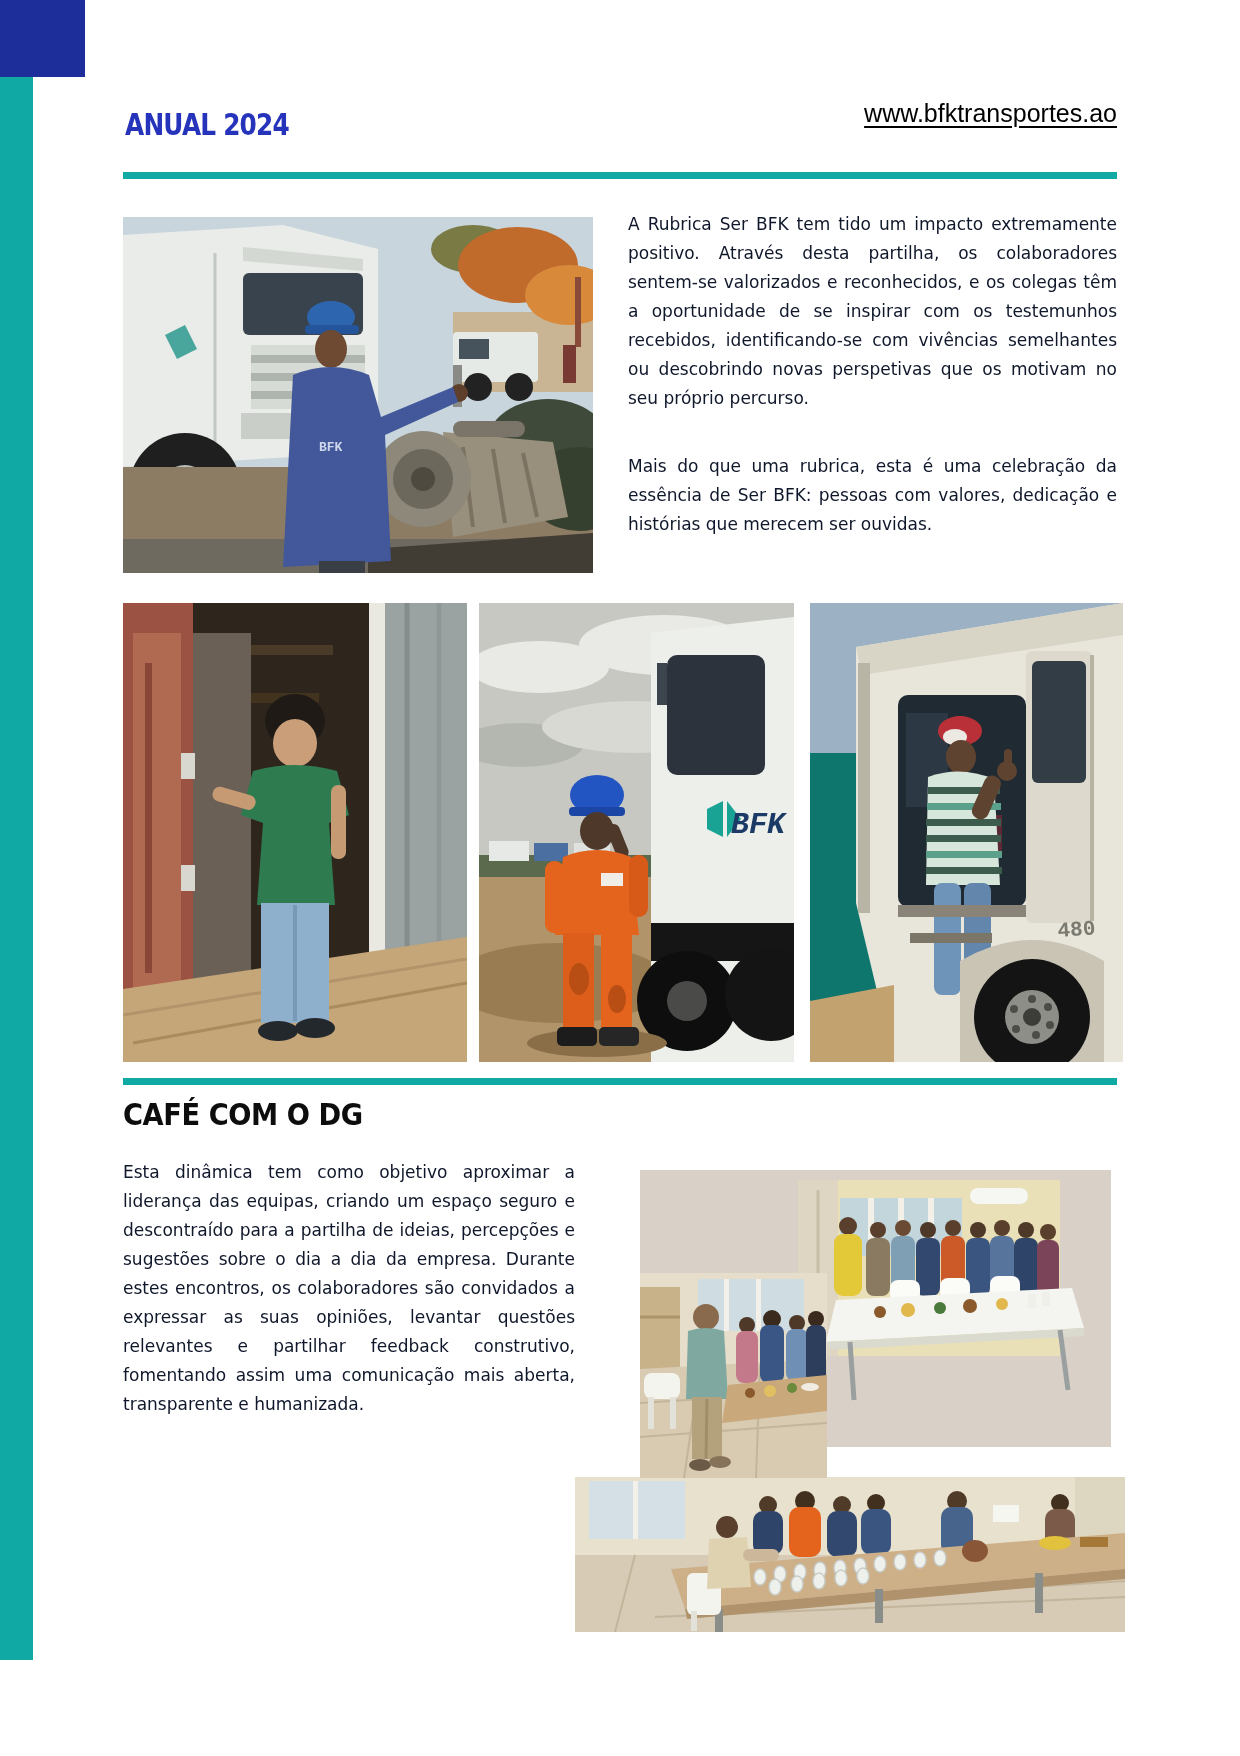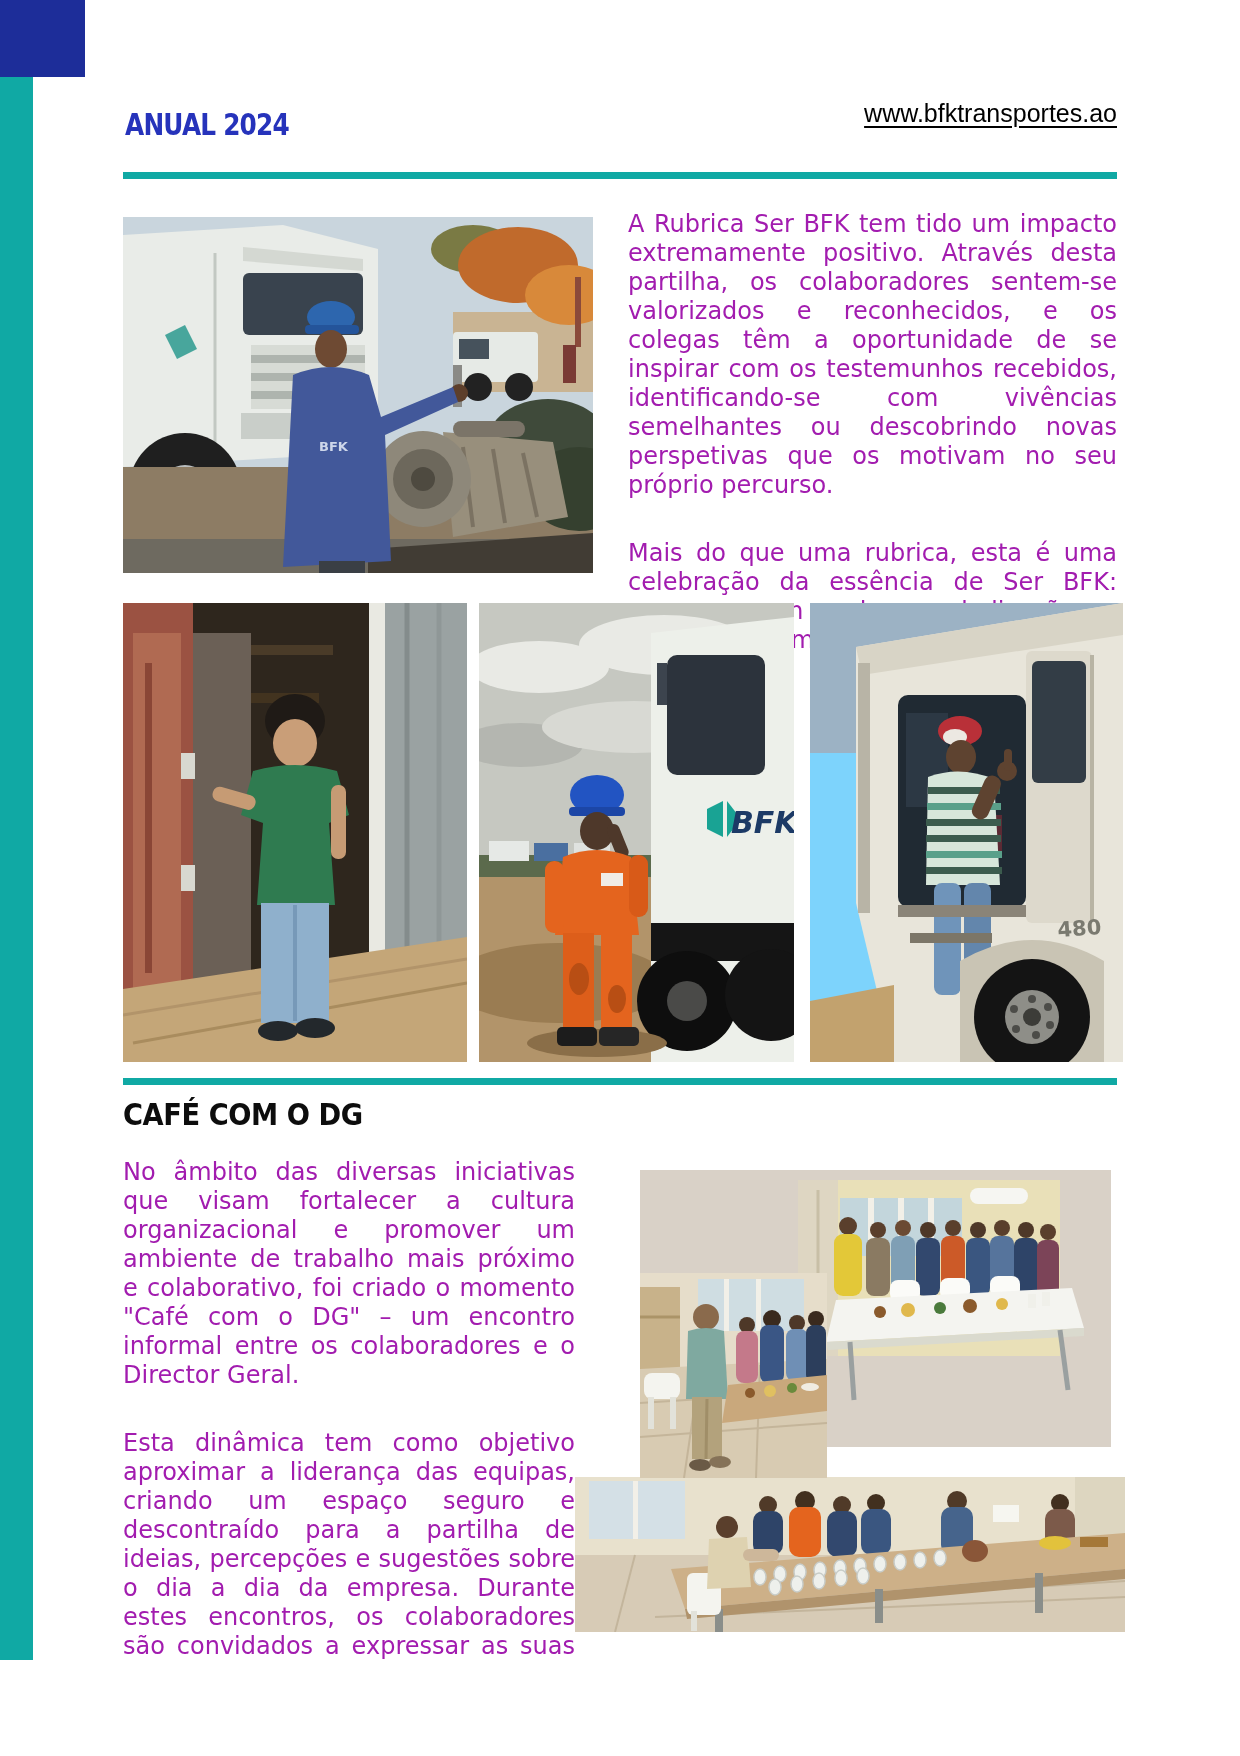--- a/index.html
+++ b/index.html
@@ -19,32 +19,32 @@
   }
   .website {
     position:absolute; right:123px; top:99px; font-size:25px; color:#000000;
     font-family:"Liberation Sans", sans-serif; letter-spacing:0px;
     text-decoration:underline; text-underline-offset:4px; white-space:nowrap;
   }
   .rule { position:absolute; left:123px; width:994px; height:7px; background:#10a9a4; }
   .rule-1 { top:172px; }
   .rule-2 { top:1078px; }
   
-  .textcol { position:absolute; color:#a21caf; font-size:24px; line-height:29px; text-align:justify; }
+  .textcol { position:absolute; color:#0f172a; font-size:17px; line-height:29px; text-align:justify; }
   .textcol p { margin:0; }
   .textcol p + p { margin-top:39px; }
   .col-right { left:628px; top:210px; width:489px; }
   .col-left  { left:123px; top:1158px; width:452px; }
   .section-heading {
     position:absolute; left:123px; top:1096px; font-size:31px; font-weight:bold;
     color:#0d0d0d; letter-spacing:-0.5px; white-space:nowrap;
     transform:scaleX(0.88); transform-origin:left top;
   }
   
-  .photo { position:absolute; overflow:hidden; background:#7dd3fc; }
+  .photo { position:absolute; overflow:hidden; background:#0f766e;font-family:Liberation Mono, monospace; }
   .photo svg { display:block; width:100%; height:100%; }
   #photo-workshop { left:123px; top:217px; width:470px; height:356px; }
   #photo-green    { left:123px; top:603px; width:344px; height:459px; }
   #photo-orange   { left:479px; top:603px; width:315px; height:459px; }
   #photo-cab      { left:810px; top:603px; width:313px; height:459px; }
   #collage-top    { left:640px; top:1170px; width:471px; height:277px; z-index:1; }
   #collage-left   { left:640px; top:1273px; width:187px; height:205px; z-index:2; }
   #collage-bottom { left:575px; top:1477px; width:550px; height:155px; z-index:1; }
 </style>
 </head>
@@ -230,21 +230,20 @@
       <circle cx="206" cy="426" r="4" fill="#4c4c48"></circle>
       <circle cx="204" cy="406" r="4" fill="#4c4c48"></circle>
     </svg>
   </div>
 
   <div class="rule rule-2"></div>
 
   <div class="section-heading">CAFÉ COM O DG</div>
 
   <div class="textcol col-left">
-    <p>No âmbito das diversas iniciativas que visam fortalecer a cultura organizacional e promover um ambiente de trabalho mais próximo e colaborativo, foi criado o momento "Café com o DG" – um encontro informal entre os colaboradores e o Director Geral.</p>
     <p>Esta dinâmica tem como objetivo aproximar a liderança das equipas, criando um espaço seguro e descontraído para a partilha de ideias, percepções e sugestões sobre o dia a dia da empresa. Durante estes encontros, os colaboradores são convidados a expressar as suas opiniões, levantar questões relevantes e partilhar feedback construtivo, fomentando assim uma comunicação mais aberta, transparente e humanizada.</p>
   </div>
 
   <div class="photo" id="collage-top" role="img" aria-label="Grupo de colaboradores reunidos na sala durante o Café com o DG">
     <svg viewBox="0 0 471 277" preserveAspectRatio="none">
       <rect width="471" height="277" fill="#d9d1c7"></rect>
       <rect x="158" y="10" width="262" height="176" fill="#e9e0b8"></rect>
       <rect x="158" y="10" width="40" height="176" fill="#ded6c2"></rect>
       <line x1="178" y1="20" x2="178" y2="180" stroke="#c8bfa6" stroke-width="3"></line>
       <rect x="200" y="28" width="122" height="58" fill="#c3d6dc"></rect>

